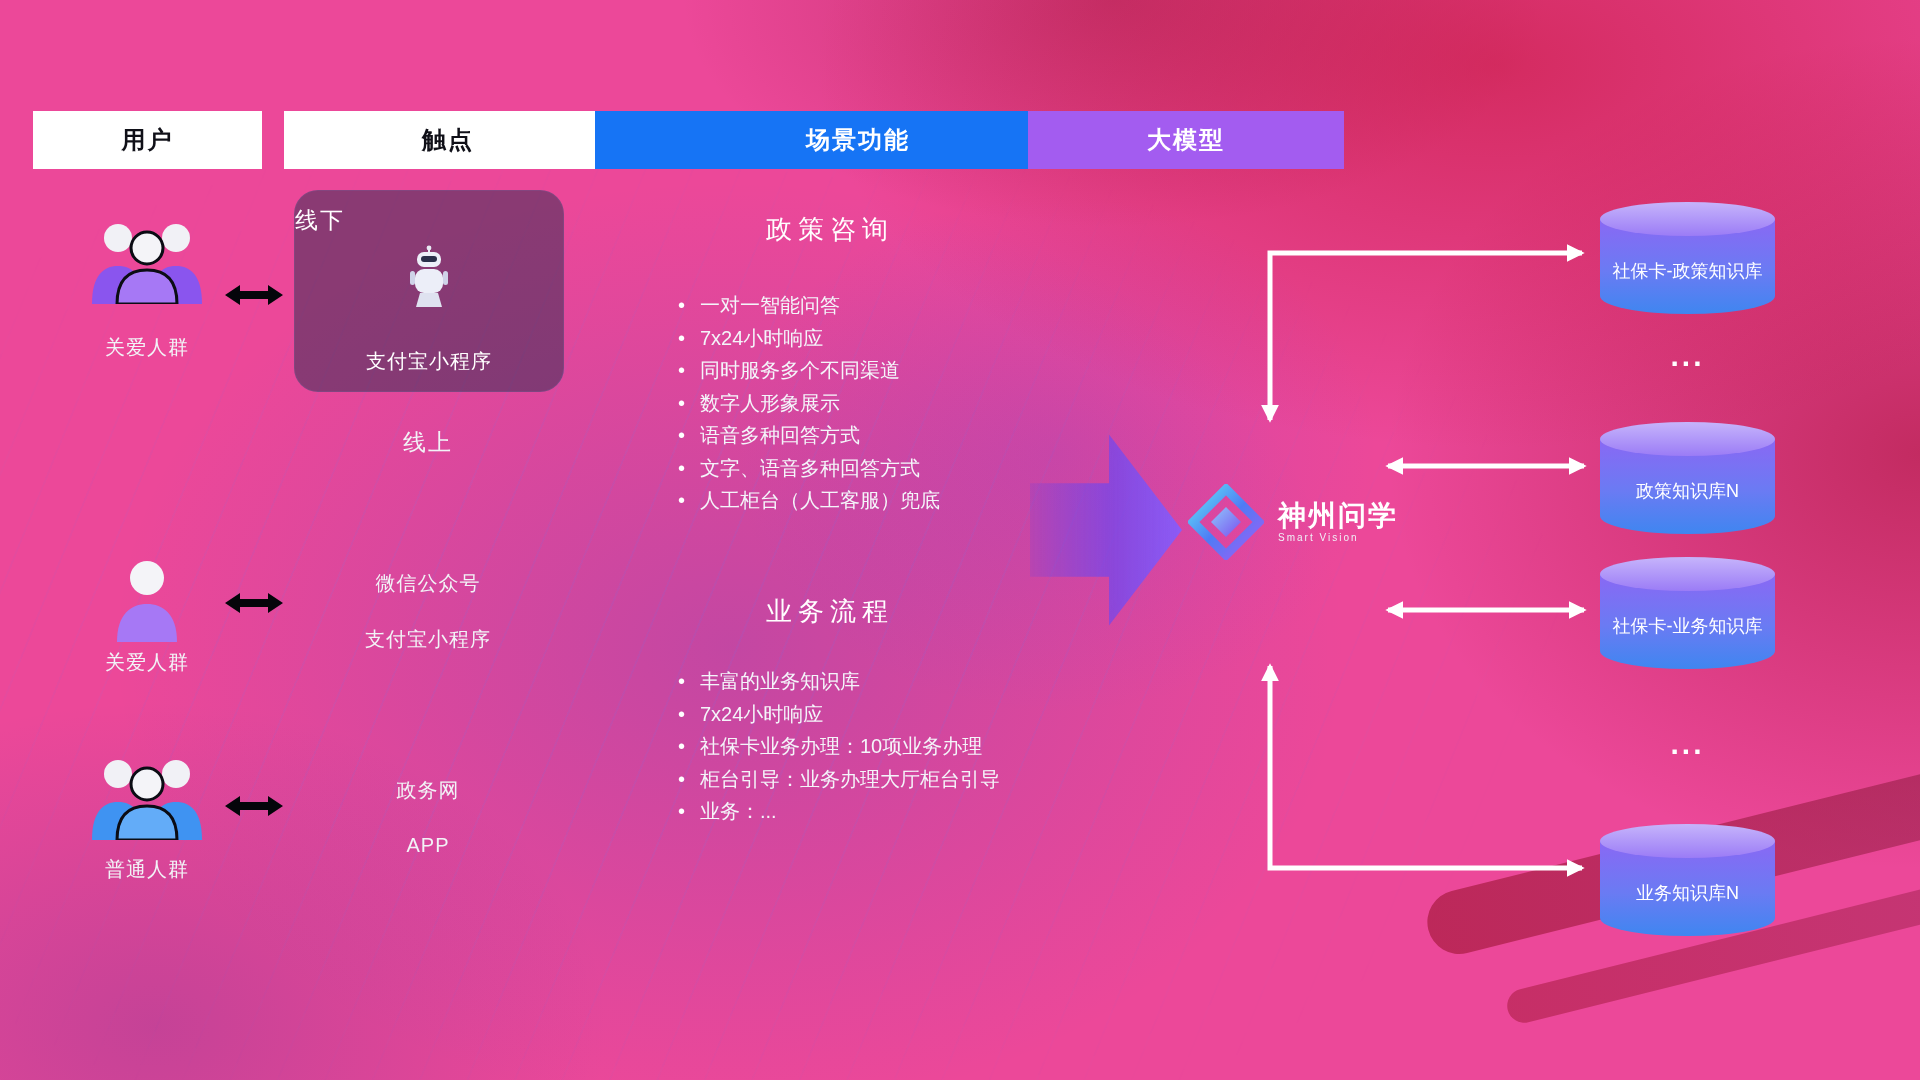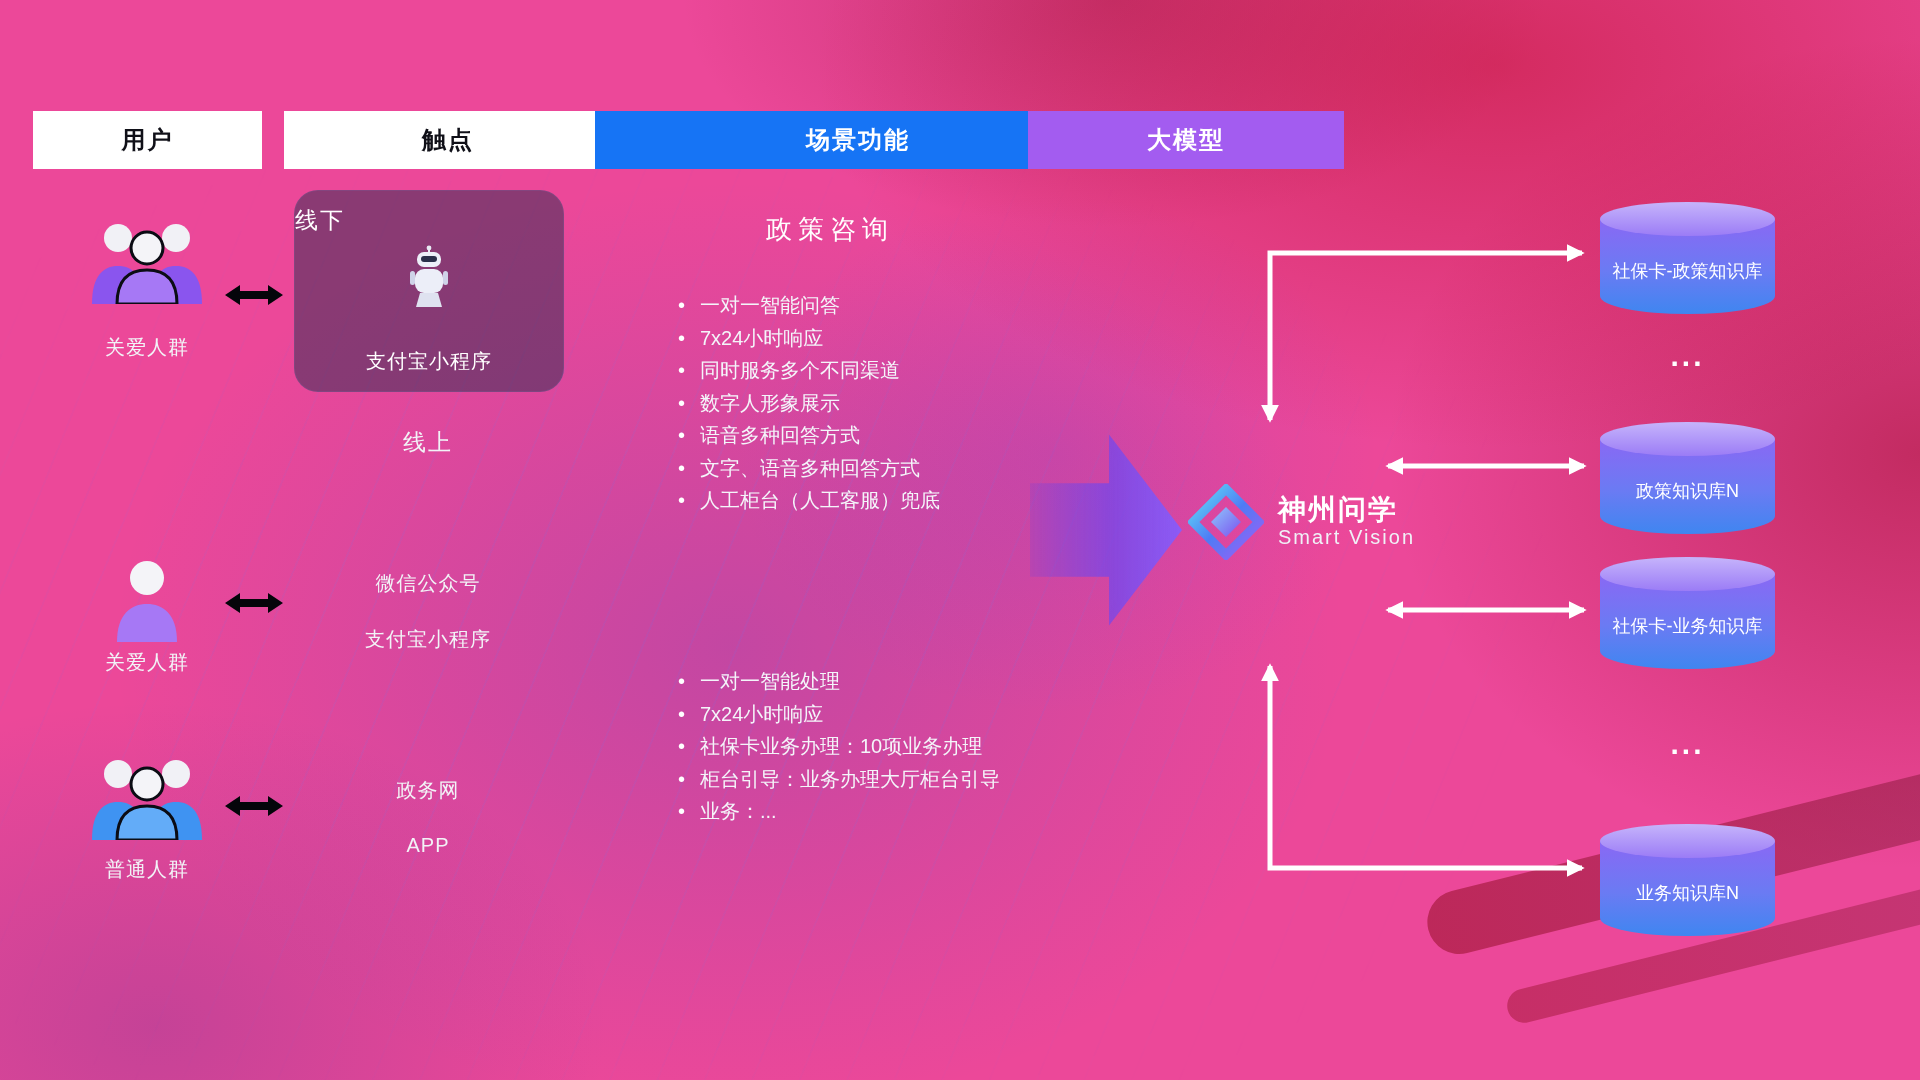--- a/index.html
+++ b/index.html
@@ -54,21 +54,21 @@
   .sc-list li{position:relative;padding-left:24px;font-size:20px;line-height:32.5px;color:#f4f5fa;white-space:nowrap;}
   .sc-list li::before{content:"•";position:absolute;left:2px;top:0;color:#fff;}
   
   .big-arrow{position:absolute;left:1030px;top:424px;width:152px;height:212px;z-index:1;
     background:linear-gradient(90deg, rgba(104,62,228,.15), rgba(116,72,238,.65) 55%, #8b5cf6);
     clip-path:polygon(0% 28%, 52% 28%, 52% 5%, 100% 50%, 52% 95%, 52% 72%, 0% 72%);
     filter:drop-shadow(0 0 18px rgba(110,70,230,.45));}
   
   .logo{position:absolute;left:1188px;top:484px;display:flex;align-items:center;gap:14px;z-index:3;}
   .logo-name{font-size:28px;font-weight:700;letter-spacing:2px;color:#fff;line-height:1.1;}
-  .logo-sub{font-size:20px;letter-spacing:2px;color:#f0f1f7;margin-top:0;}
+  .logo-sub{font-size:10px;letter-spacing:2px;color:#f0f1f7;margin-top:0;}
   
   .cyl{position:absolute;left:1600px;width:175px;height:112px;z-index:2;}
   .cyl-body{position:absolute;left:0;right:0;top:17px;bottom:0;
     background:linear-gradient(180deg,#8a68f4 0%, #6a7bf3 55%, #3f86f0 100%);
     border-radius:0 0 88px 88px / 0 0 18px 18px;}
   .cyl-top{position:absolute;left:0;right:0;top:0;height:34px;border-radius:50%;
     background:linear-gradient(180deg,#c6b4fb,#9b7cf6);}
   .cyl-label{position:absolute;left:10px;right:10px;top:32px;bottom:6px;display:flex;
     align-items:center;justify-content:center;text-align:center;font-size:18px;line-height:24px;color:#fff;}
   .kb-dots{position:absolute;left:1600px;width:175px;text-align:center;font-size:30px;
@@ -155,22 +155,23 @@
   <ul class="sc-list" style="top:289px">
     <li>一对一智能问答</li>
     <li>7x24小时响应</li>
     <li>同时服务多个不同渠道</li>
     <li>数字人形象展示</li>
     <li>语音多种回答方式</li>
     <li>文字、语音多种回答方式</li>
     <li>人工柜台（人工客服）兜底</li>
   </ul>
 
+  <div class="sc-title" style="top:594px">业务流程</div>
   <ul class="sc-list" style="top:665px">
-    <li>一对一智能处理</li>
+    <li>丰富的业务知识库</li>
     <li>7x24小时响应</li>
     <li>社保卡业务办理：10项业务办理</li>
     <li>柜台引导：业务办理大厅柜台引导</li>
     <li>业务：...</li>
   </ul>
 
   <div class="big-arrow"></div>
 
   <div class="logo">
     <svg width="76" height="76" viewBox="0 0 76 76">

